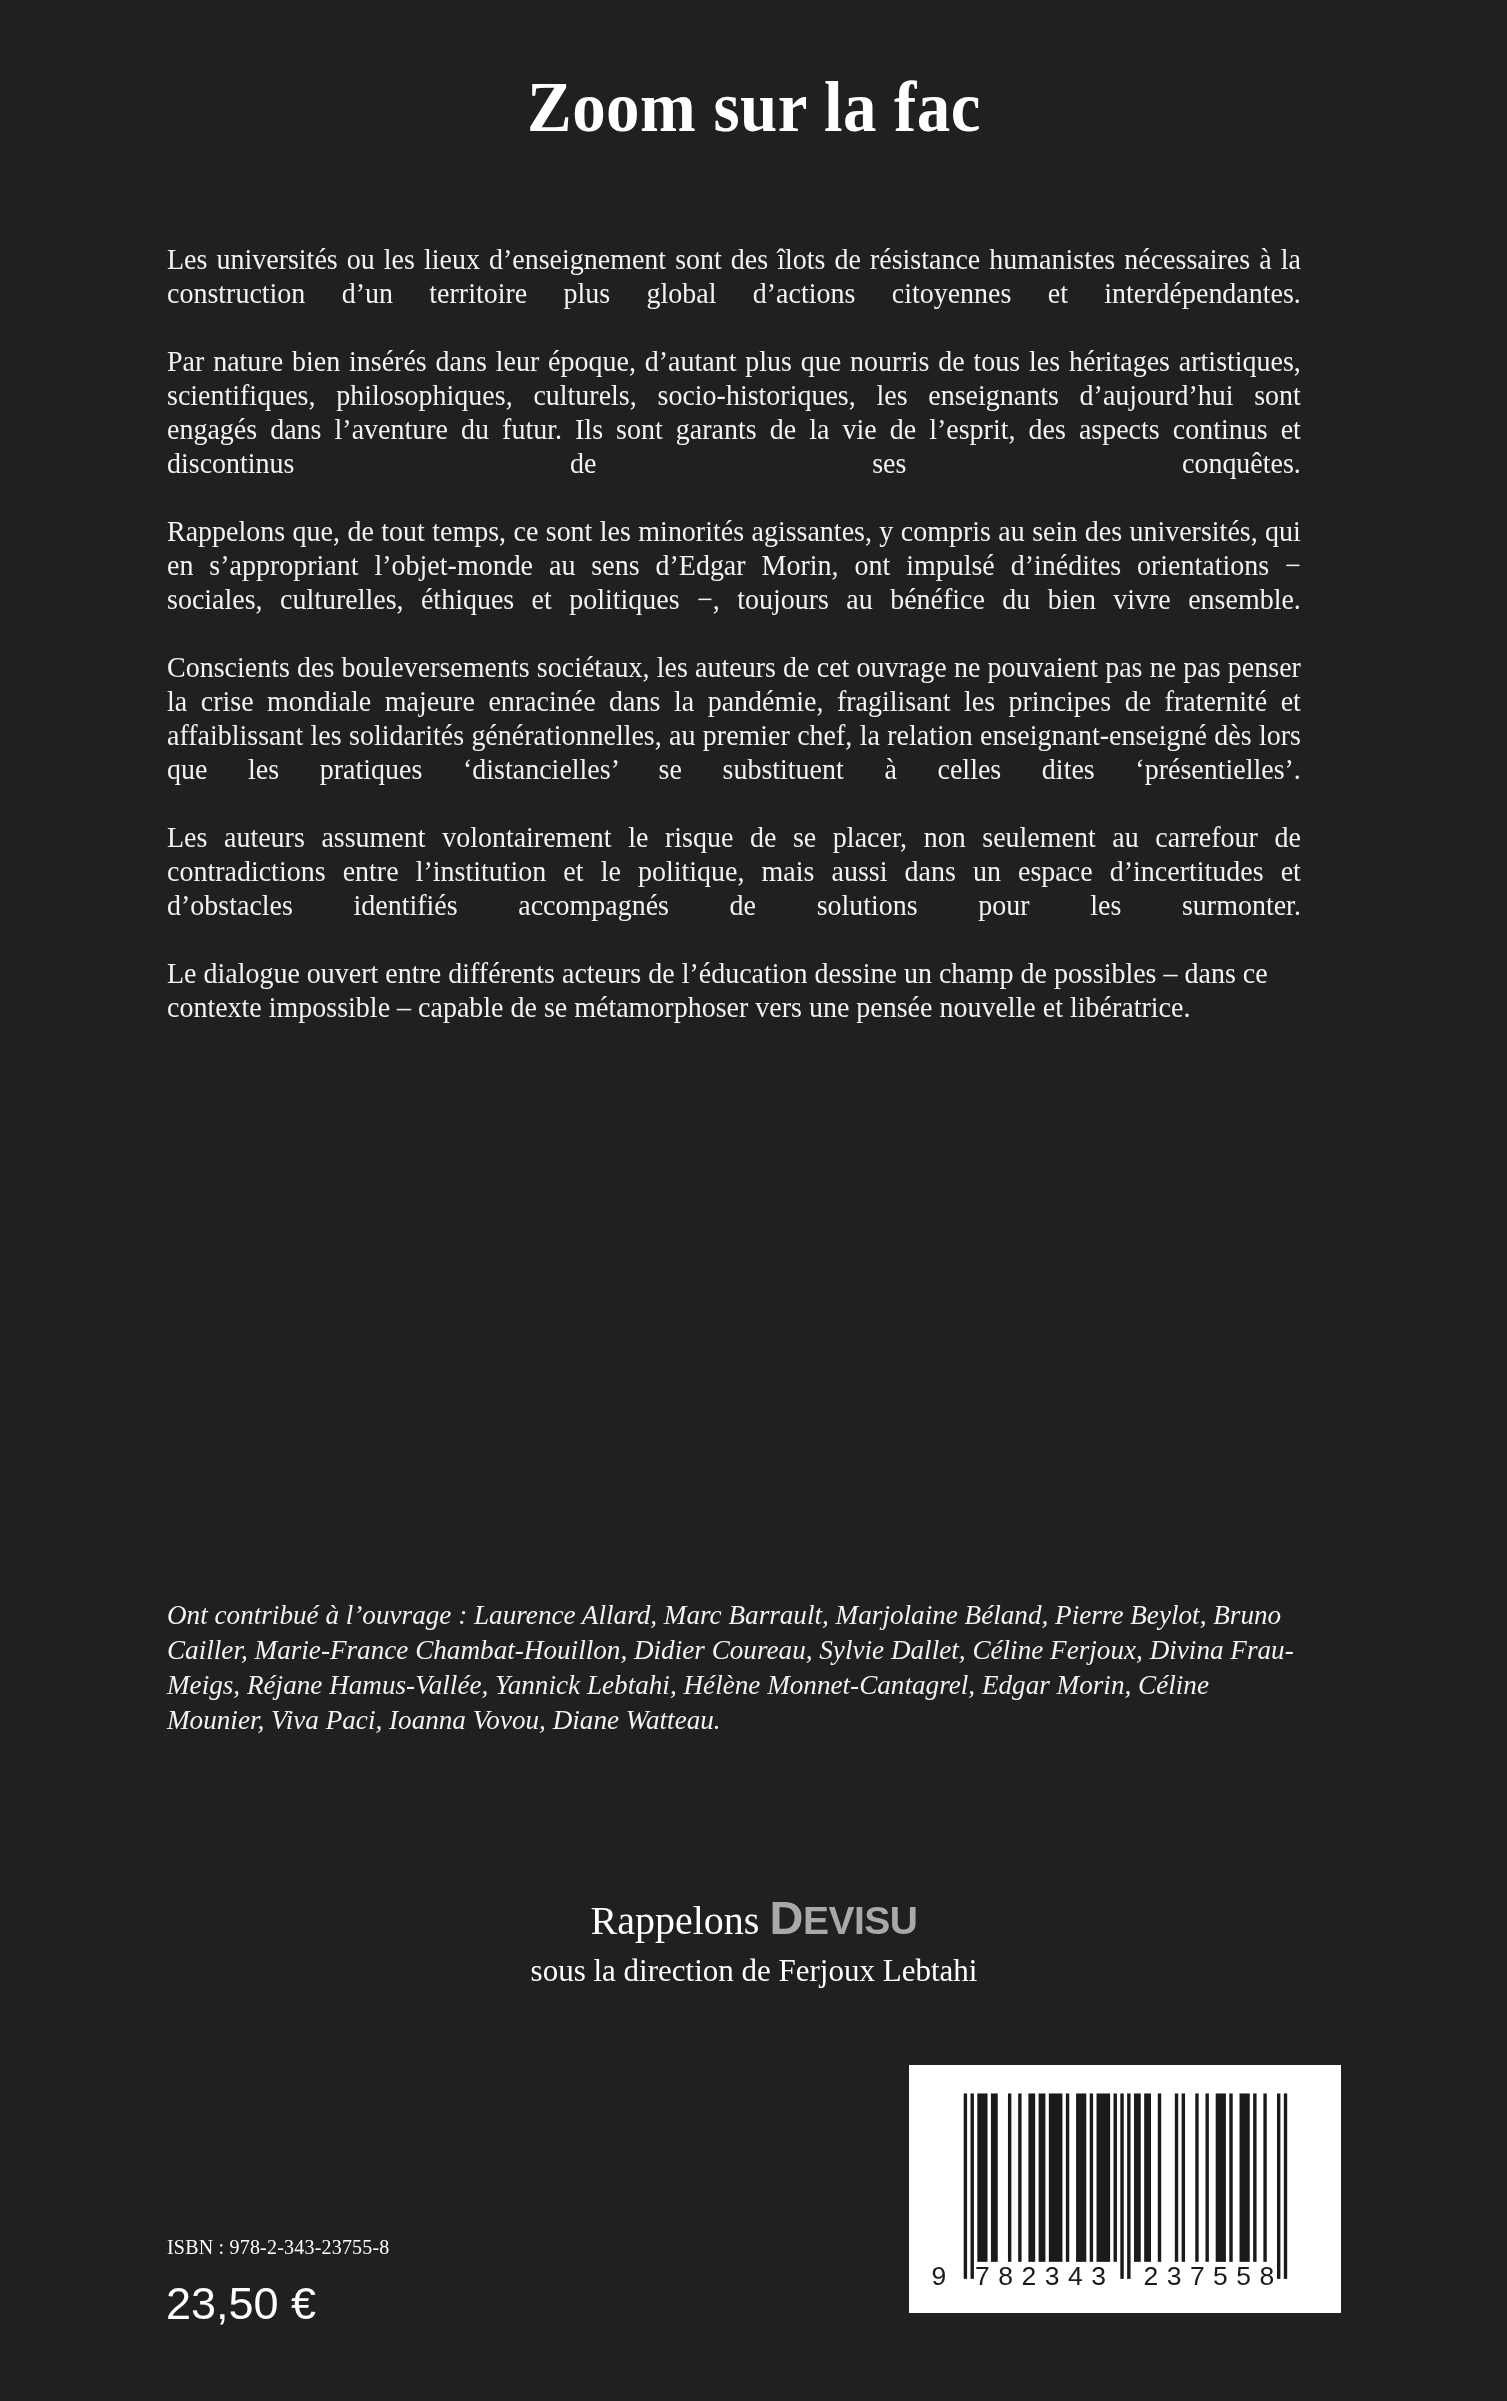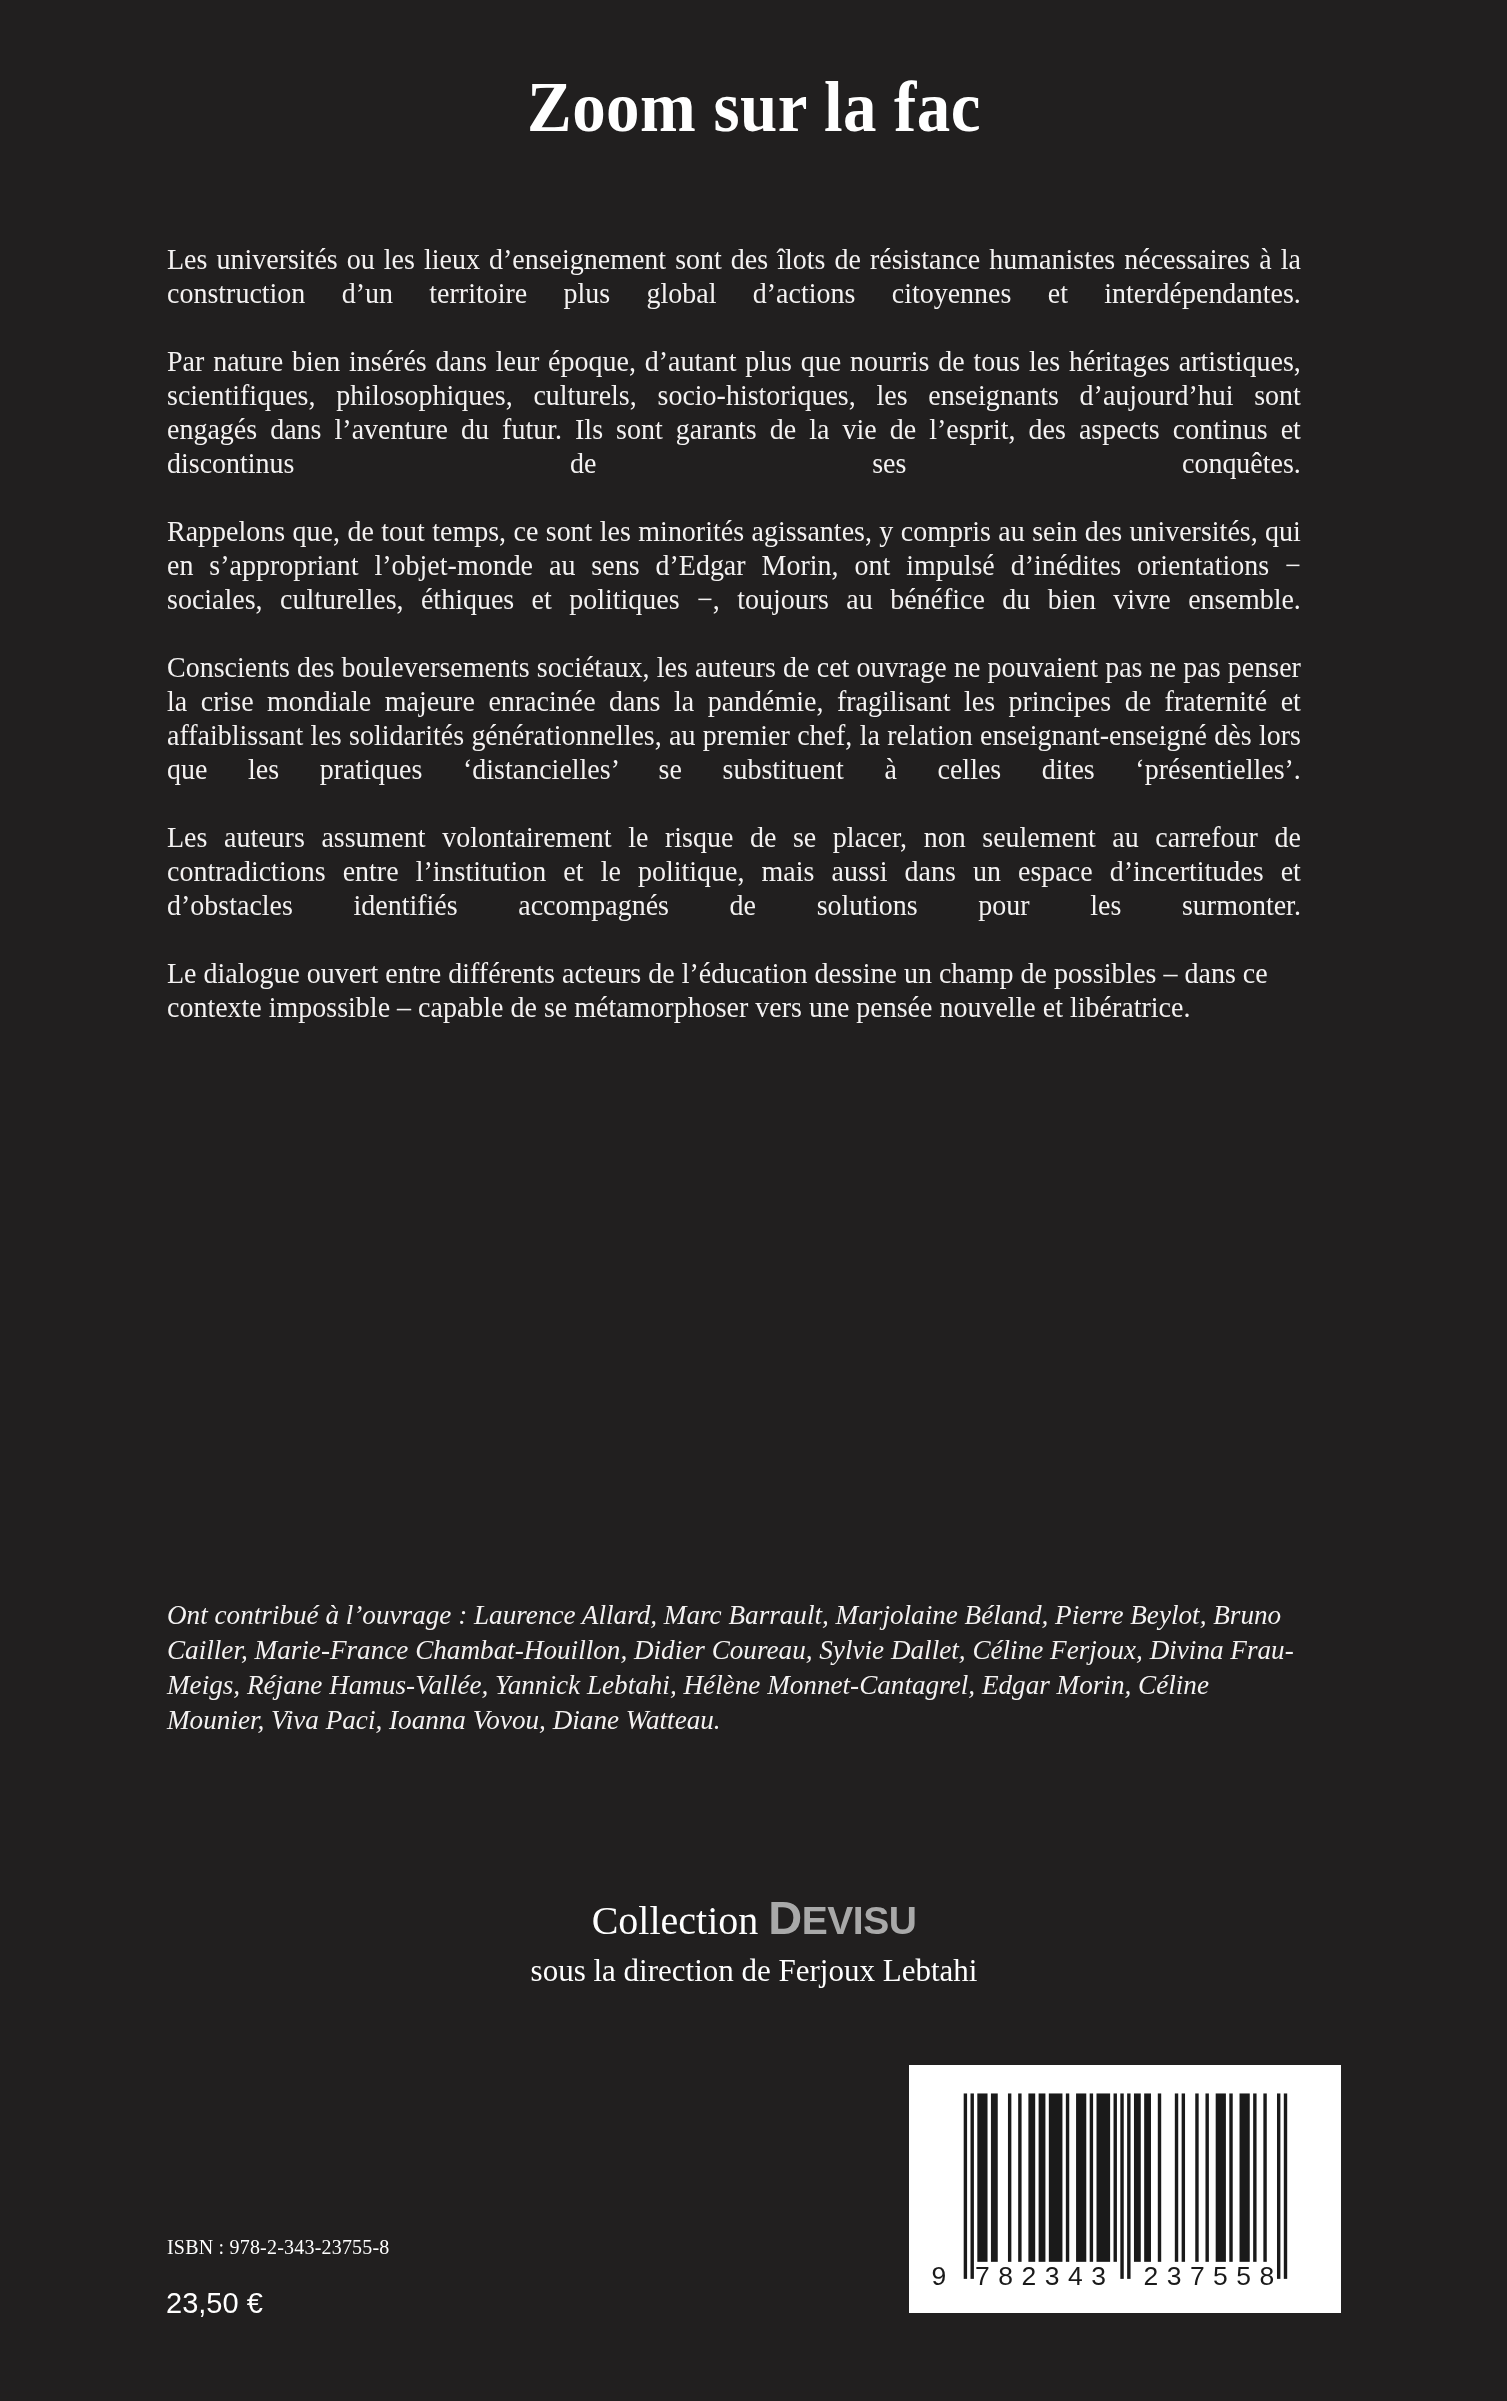--- a/index.html
+++ b/index.html
@@ -152,21 +152,21 @@
     font-size: 20px;
     line-height: 38px;
     color: #ffffff;
     letter-spacing: 0.2px;
   }
   .price {
     position: absolute;
     left: 166px;
     top: 2275px;
     font-family: "Liberation Sans", "DejaVu Sans", sans-serif;
-    font-size: 29px;
+    font-size: 45px;
     line-height: 57px;
     color: #ffffff;
   }
 </style>
 </head>
 <body>
 
 <div class="page">
 
   <div class="title">Zoom sur la fac</div>
@@ -179,21 +179,21 @@
     <p>Les auteurs assument volontairement le risque de se placer, non seulement au carrefour de contradictions entre l’institution et le politique, mais aussi dans un espace d’incertitudes et d’obstacles identifiés accompagnés de solutions pour les surmonter.</p>
     <p class="nojust">Le dialogue ouvert entre différents acteurs de l’éducation dessine un champ de possibles – dans ce contexte impossible – capable de se métamorphoser vers une pensée nouvelle et libératrice.</p>
   </div>
 
   <div class="contributors">
     <p class="last">Ont contribué à l’ouvrage : Laurence Allard, Marc Barrault, Marjolaine Béland, Pierre Beylot, Bruno Cailler, Marie-France Chambat-Houillon, Didier Coureau, Sylvie Dallet, Céline Ferjoux, Divina Frau-Meigs, Réjane Hamus-Vallée, Yannick Lebtahi, Hélène Monnet-Cantagrel, Edgar Morin, Céline Mounier, Viva Paci, Ioanna Vovou, Diane Watteau.</p>
   </div>
 
   <div class="collection">
     <div class="collection-line1">
-      <span>Collection</span><span>&nbsp;</span><span class="collection-brand"><span class="cap">D</span><span class="small">EVISU</span></span>
+      <span>Rappelons</span><span>&nbsp;</span><span class="collection-brand"><span class="cap">D</span><span class="small">EVISU</span></span>
     </div>
     <div class="collection-line2">sous la direction de Ferjoux Lebtahi</div>
   </div>
 
   <div class="barcode-box">
     <div class="barcode-inner">
       <svg class="barcode-svg" width="409" height="210" viewBox="0 0 432 222">
         <rect x="0" y="0" width="432" height="222" fill="#ffffff"></rect>
         <g fill="#1a1a1a" id="bars">
             <rect x="46.00" y="10" width="3.60" height="196"></rect>

